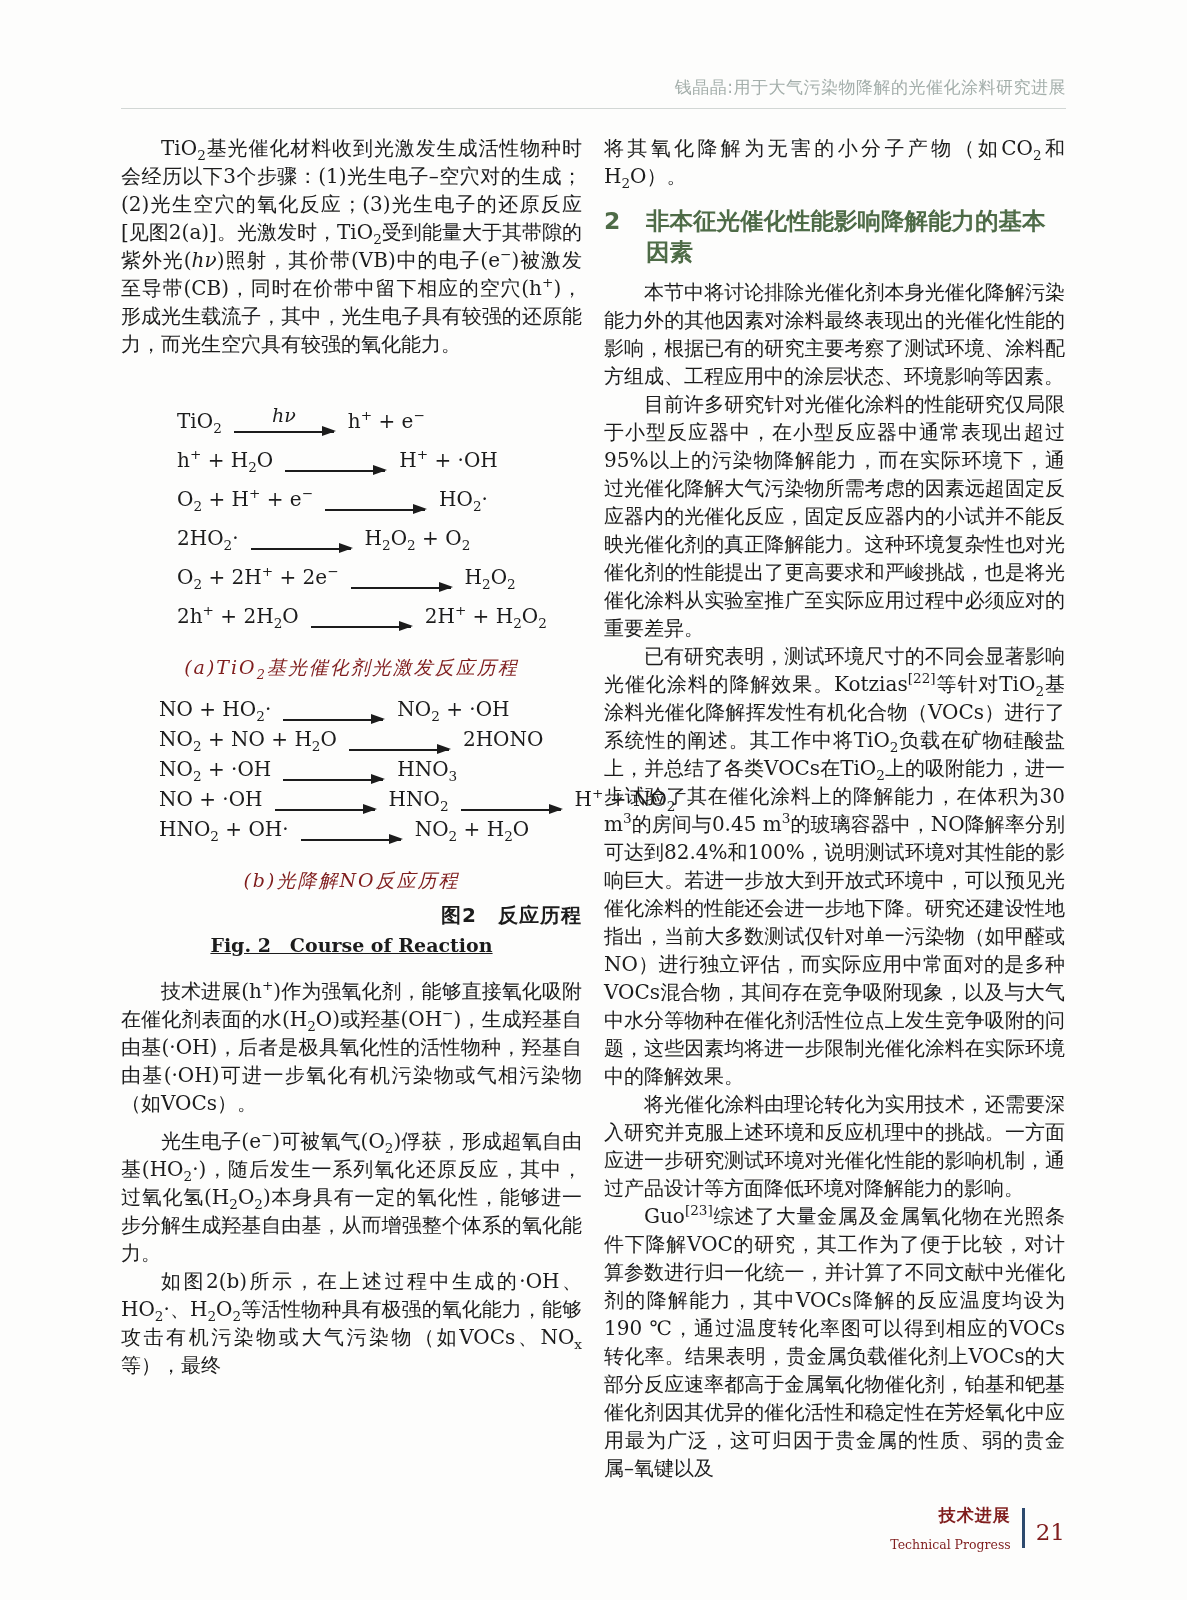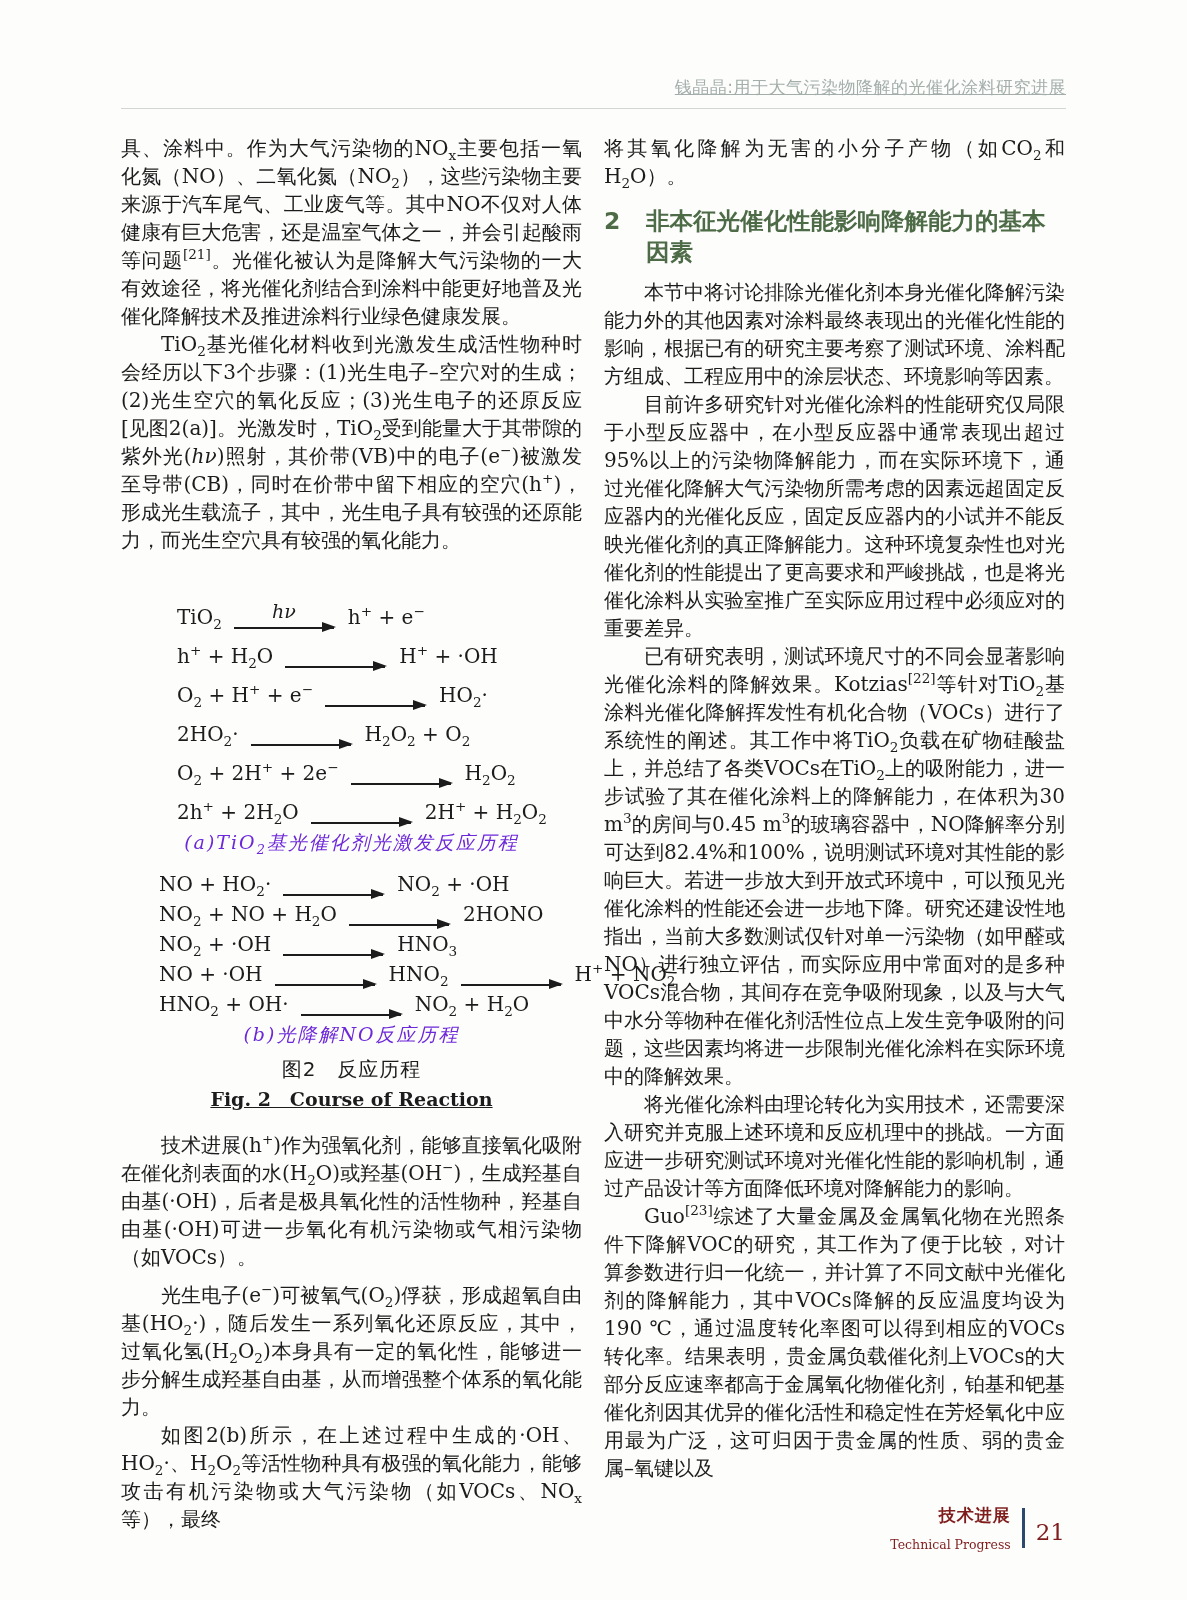--- a/index.html
+++ b/index.html
@@ -14,21 +14,20 @@
   }
   
   .running-head{
     position:absolute;top:76px;left:121px;width:945px;
     text-align:right;
     font-family:"DejaVu Sans", sans-serif;
     font-size:17px;color:#a3aeaa;
     padding-bottom:9px;
     border-bottom:1px solid #d2d7d5;
     letter-spacing:.5px;
-    text-decoration:underline;
   }
   
   .columns{
     position:absolute;top:134px;left:121px;width:945px;
     display:flex;gap:22px;
   }
   .col{width:461px;}
   .col p{
     margin:0;
     font-size:20px;line-height:28px;
@@ -57,30 +56,30 @@
     border-left:14px solid #1c1c1c;
     border-top:5.5px solid transparent;
     border-bottom:5.5px solid transparent;
   }
   .eq-above{
     position:absolute;left:50%;top:-27px;transform:translateX(-50%);
     font-style:italic;font-size:19px;
   }
   .kai-caption{
     text-align:center;
-    color:#6d28d9;
+    color:#7f1d1d;
     font-style:italic;
     font-size:19px;
     letter-spacing:2px;
-    margin:6px 0 8px;
+    margin:27px 0 8px;
   }
   .fig-caption-cn{
-    text-align:center;
-    font-family:"DejaVu Sans", sans-serif;
-    font-weight:normal;font-size:20px;
+    text-align:right;
+    font-family:"DejaVu Sans", sans-serif;
+    font-weight:bold;font-size:20px;
     letter-spacing:1px;
   }
   .fig-caption-en{
     text-align:center;
     font-weight:bold;font-size:19px;
     margin:4px 0 18px;
     text-decoration:underline;
   }
   .sp10{height:10px;}
   
@@ -121,21 +120,20 @@
 </head>
 <body>
 
 <div class="page">
 
   <div class="running-head">钱晶晶:用于大气污染物降解的光催化涂料研究进展</div>
 
   <div class="columns">
 
     <div class="col">
-      <p><span>具、涂料中。作为大气污染物的NO</span><sub>x</sub><span>主要包括一氧化氮（NO）、二氧化氮（NO</span><sub>2</sub><span>），这些污染物主要来源于汽车尾气、工业废气等。其中NO不仅对人体健康有巨大危害，还是温室气体之一，并会引起酸雨等问题</span><sup>[21]</sup><span>。光催化被认为是降解大气污染物的一大有效途径，将光催化剂结合到涂料中能更好地普及光催化降解技术及推进涂料行业绿色健康发展。</span></p>
       <p class="indent"><span>TiO</span><sub>2</sub><span>基光催化材料收到光激发生成活性物种时会经历以下3个步骤：(1)光生电子–空穴对的生成；(2)光生空穴的氧化反应；(3)光生电子的还原反应[见图2(a)]。光激发时，TiO</span><sub>2</sub><span>受到能量大于其带隙的紫外光(</span><i>hν</i><span>)照射，其价带(VB)中的电子(e</span><sup>−</sup><span>)被激发至导带(CB)，同时在价带中留下相应的空穴(h</span><sup>+</sup><span>)，形成光生载流子，其中，光生电子具有较强的还原能力，而光生空穴具有较强的氧化能力。</span></p>
 
       <div class="eq-block eq-a">
         <div class="eq-row">
           <span class="eq-part"><span>TiO</span><sub>2</sub></span>
           <span class="eq-arrow">
               <i class="eq-above">hν</i>
             </span>
           <span class="eq-part"><span>h</span><sup>+</sup><span> + e</span><sup>−</sup></span>
         </div>

